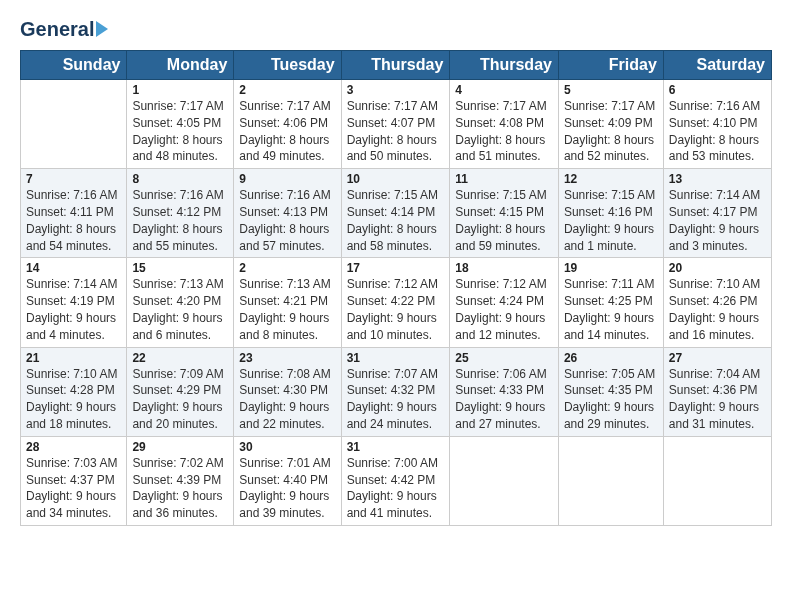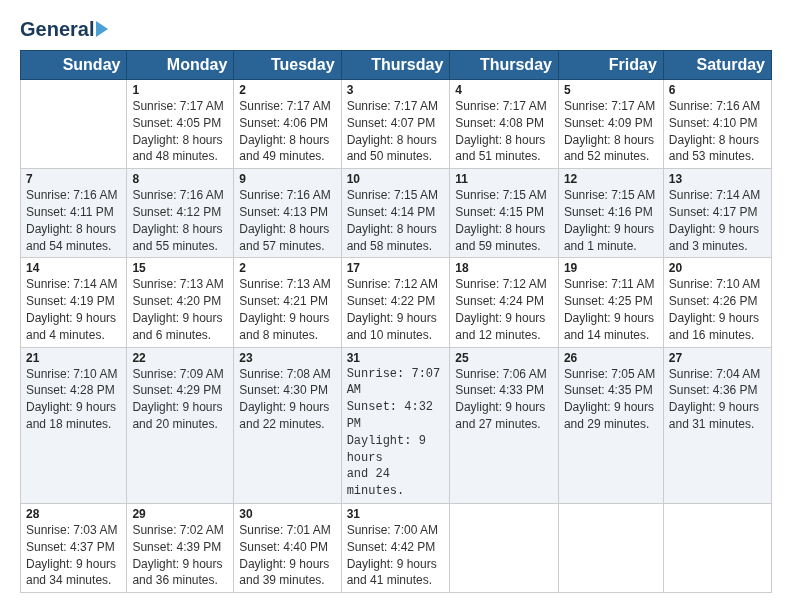--- a/index.html
+++ b/index.html
@@ -299,21 +299,21 @@
           </td>
           <td>
             <span class="day-number">23</span>
             <div class="cell-info" style="white-space: pre-line;">Sunrise: 7:08 AM
 Sunset: 4:30 PM
 Daylight: 9 hours
 and 22 minutes.</div>
           </td>
           <td>
             <span class="day-number">31</span>
-            <div class="cell-info" style="white-space: pre-line; font-family: Liberation Mono, monospace;">Sunrise: 7:07 AM
+            <div class="cell-info" style="white-space: pre-line;">Sunrise: 7:07 AM
 Sunset: 4:32 PM
 Daylight: 9 hours
 and 24 minutes.</div>
           </td>
           <td>
             <span class="day-number">25</span>
             <div class="cell-info" style="white-space: pre-line;">Sunrise: 7:06 AM
 Sunset: 4:33 PM
 Daylight: 9 hours
 and 27 minutes.</div>

